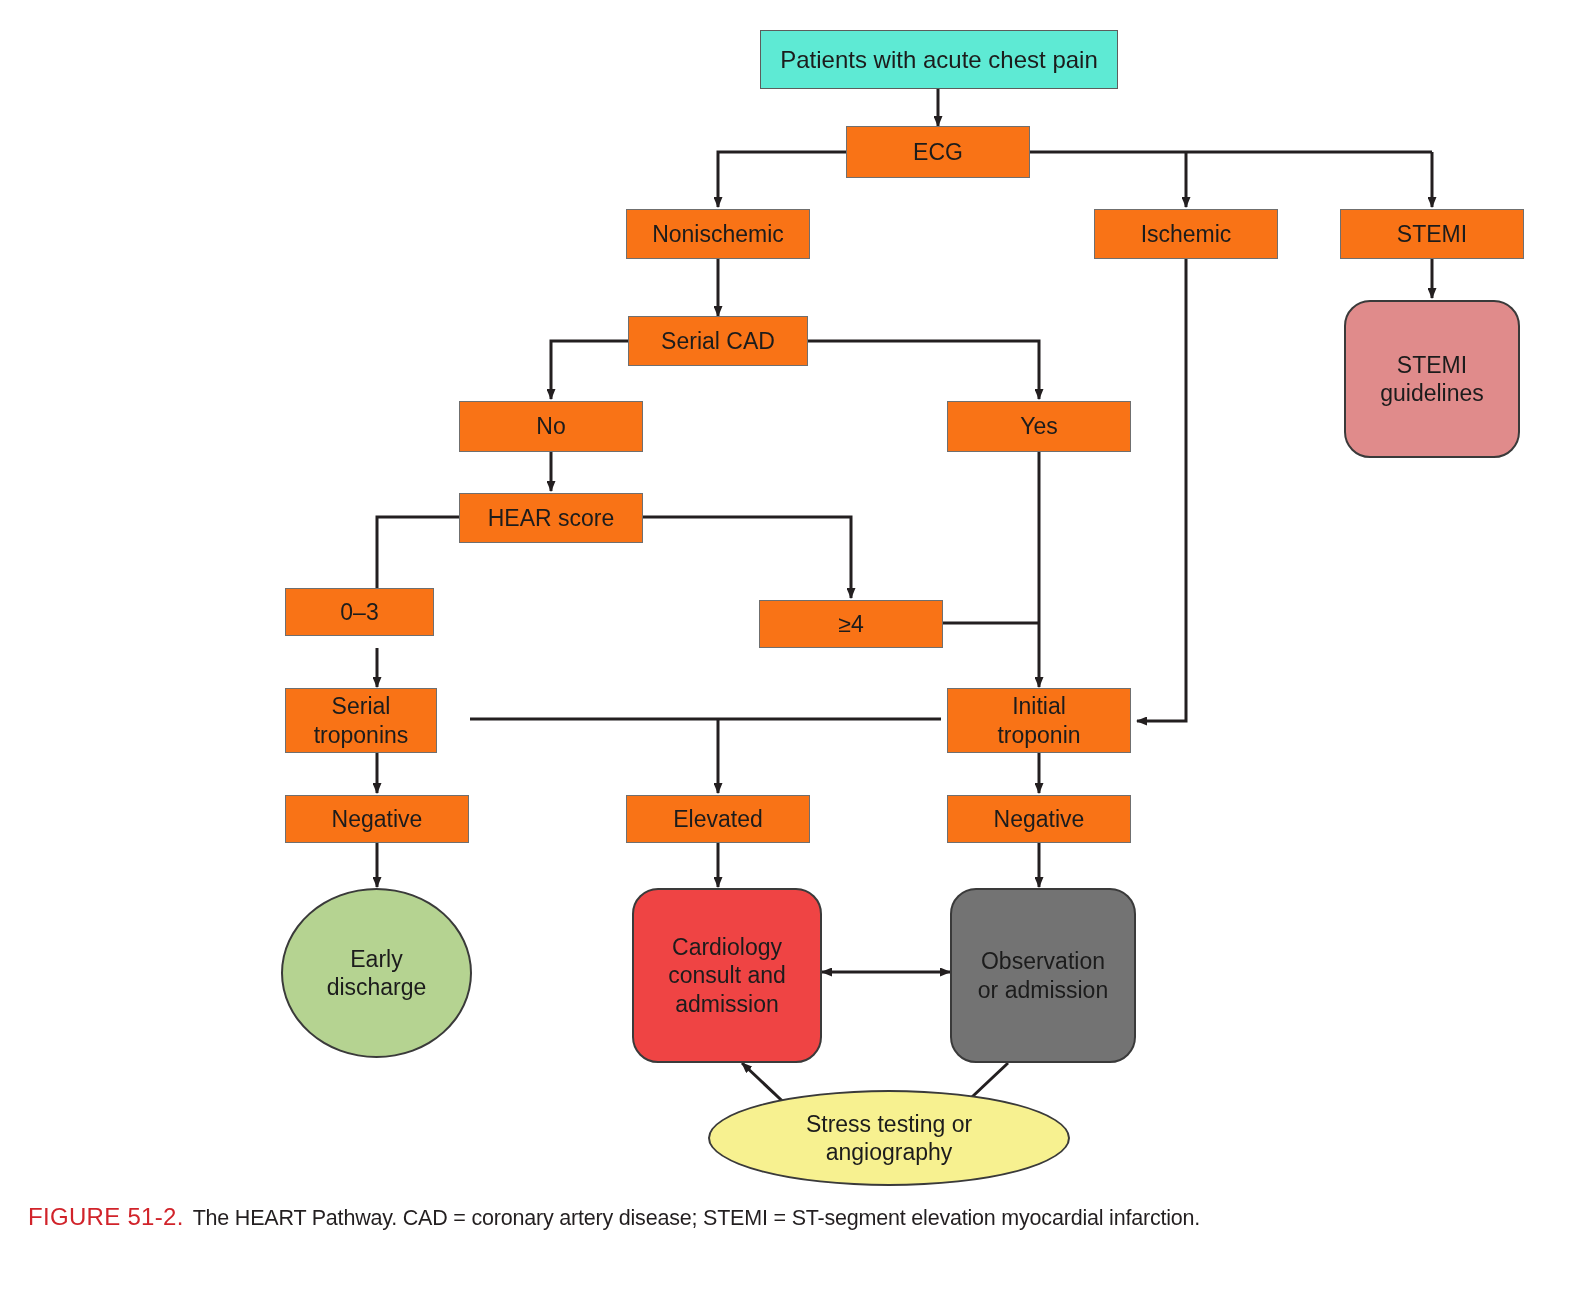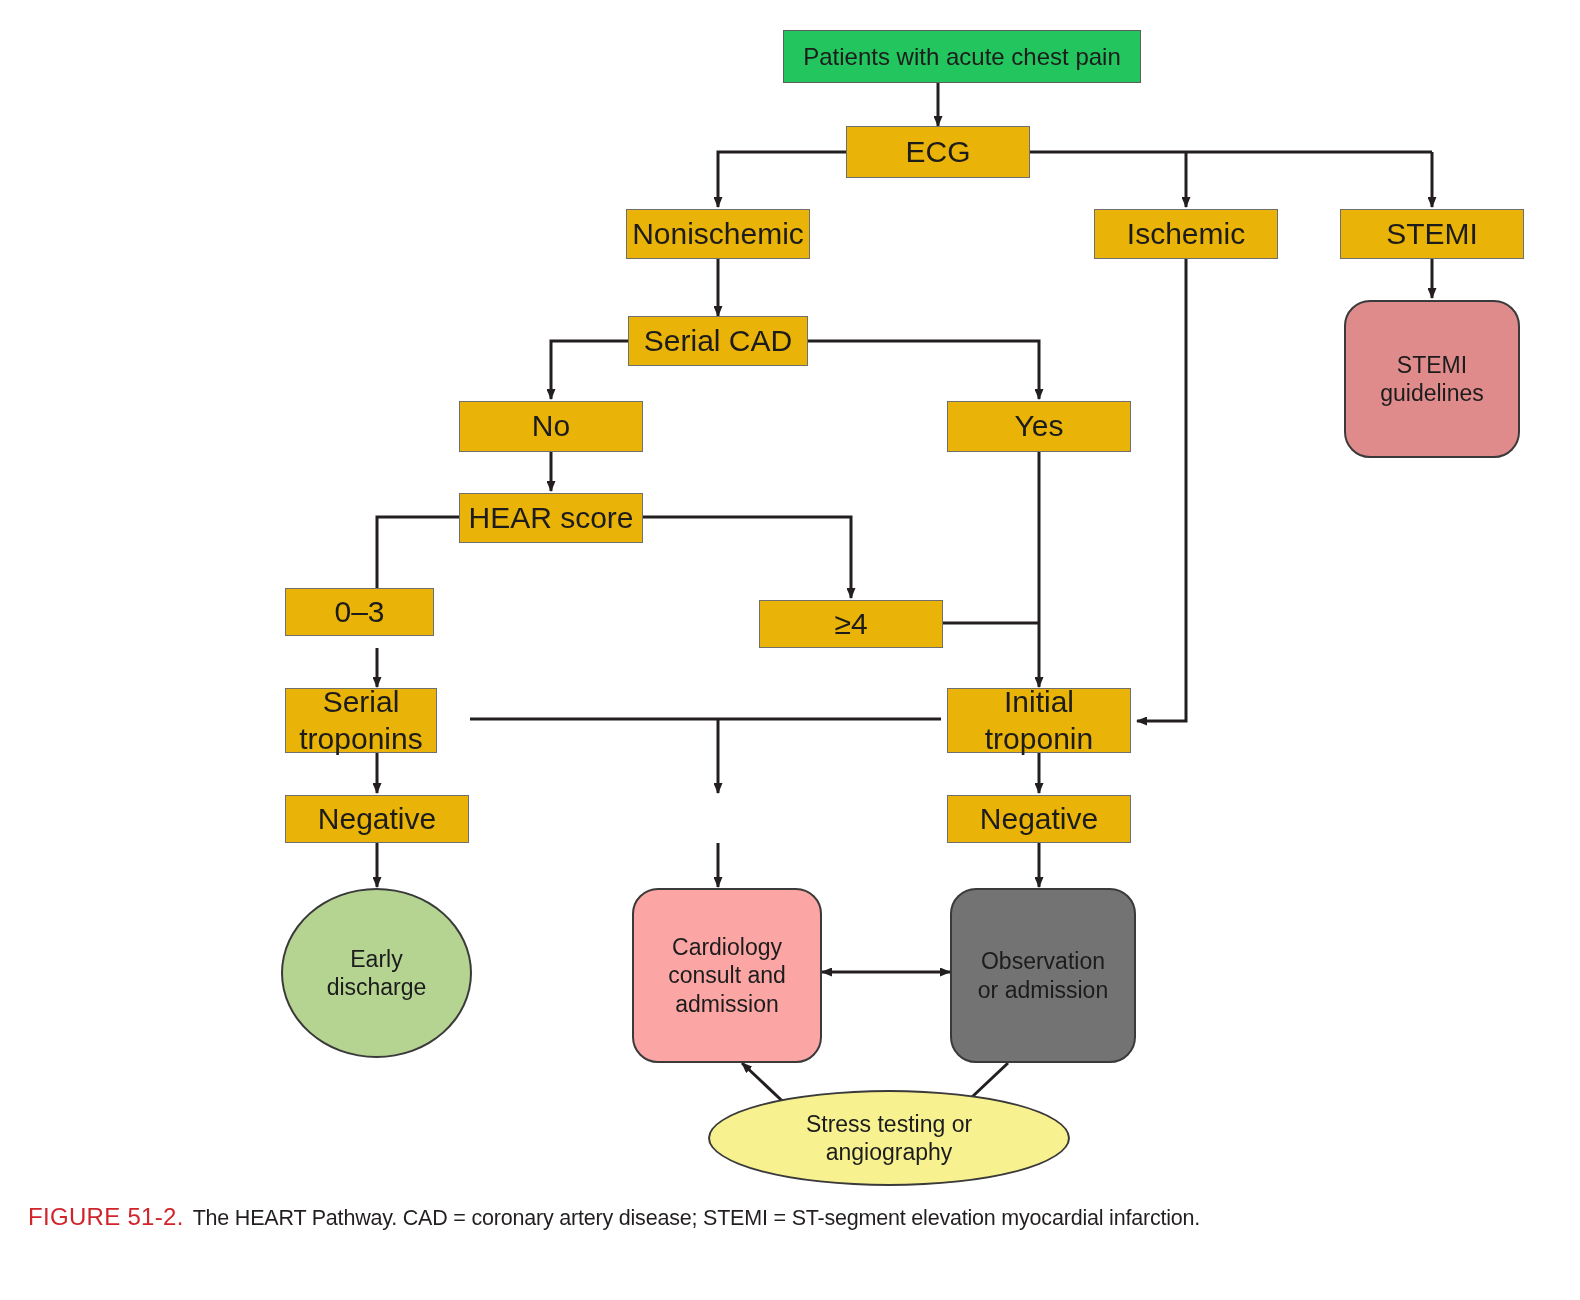--- a/index.html
+++ b/index.html
@@ -32,22 +32,22 @@
     display: flex;
     align-items: center;
     justify-content: center;
     text-align: center;
     color: #1c1c1c;
     line-height: 1.22;
     white-space: pre-line;
   }
   .node-rect {
     border: 1.6px solid #6f6f6f;
-    background: #eab308;
-    font-size: 30px;
+    background: #f97316;
+    font-size: 23px;
   }
   .node-start {
     border: 1.8px solid #5d5d5d;
     font-size: 24px;
   }
   .node-round {
     border: 2.2px solid #3a3a3a;
     border-radius: 26px;
     font-size: 23px;
   }
@@ -138,21 +138,21 @@
       <path d="M1039,843 L1039,887" marker-end="url(#ah)"></path>
 
       <path d="M822,972 L950,972" marker-end="url(#ah)" marker-start="url(#ah-start)"></path>
 
       <path d="M742,1063 L795,1113" marker-end="url(#ah)" marker-start="url(#ah-start)"></path>
 
       <path d="M1008,1063 L955,1113" marker-end="url(#ah)"></path>
     </g>
   </svg>
 
-  <div class="node node-rect node-start" style="left:760px; top:30px; width:358px; height:53px; background:#22c55e;margin-left:23px;">Patients with acute chest pain</div>
+  <div class="node node-rect node-start" style="left:760px; top:30px; width:358px; height:59px; background:#5eead4;">Patients with acute chest pain</div>
 
   <div class="node node-rect" style="left:846px; top:126px; width:184px; height:52px;">ECG</div>
 
   <div class="node node-rect" style="left:626px; top:209px; width:184px; height:50px;">Nonischemic</div>
 
   <div class="node node-rect" style="left:1094px; top:209px; width:184px; height:50px;">Ischemic</div>
 
   <div class="node node-rect" style="left:1340px; top:209px; width:184px; height:50px;">STEMI</div>
 
   <div class="node node-round" style="left:1344px; top:300px; width:176px; height:158px; background:#e08b8b;">STEMI
@@ -171,27 +171,28 @@
   <div class="node node-rect" style="left:759px; top:600px; width:184px; height:48px;">≥4</div>
 
   <div class="node node-rect" style="left:285px; top:688px; width:152px; height:65px;">Serial
 troponins</div>
 
   <div class="node node-rect" style="left:947px; top:688px; width:184px; height:65px;">Initial
 troponin</div>
 
   <div class="node node-rect" style="left:285px; top:795px; width:184px; height:48px;">Negative</div>
 
+  <div class="node node-rect" style="left:626px; top:795px; width:184px; height:48px;">Elevated</div>
 
   <div class="node node-rect" style="left:947px; top:795px; width:184px; height:48px;">Negative</div>
 
   <div class="node node-circle" style="left:281px; top:888px; width:191px; height:170px; background:#b5d391;">Early
 discharge</div>
 
-  <div class="node node-round" style="left:632px; top:888px; width:190px; height:175px; background:#fca5a5;">Cardiology
+  <div class="node node-round" style="left:632px; top:888px; width:190px; height:175px; background:#ef4444;">Cardiology
 consult and
 admission</div>
 
   <div class="node node-round" style="left:950px; top:888px; width:186px; height:175px; background:#737373;">Observation
 or admission</div>
 
   <div class="node node-ellipse" style="left:708px; top:1090px; width:362px; height:96px; background:#f7f190;">Stress testing or
 angiography</div>
 
   <div id="caption">

